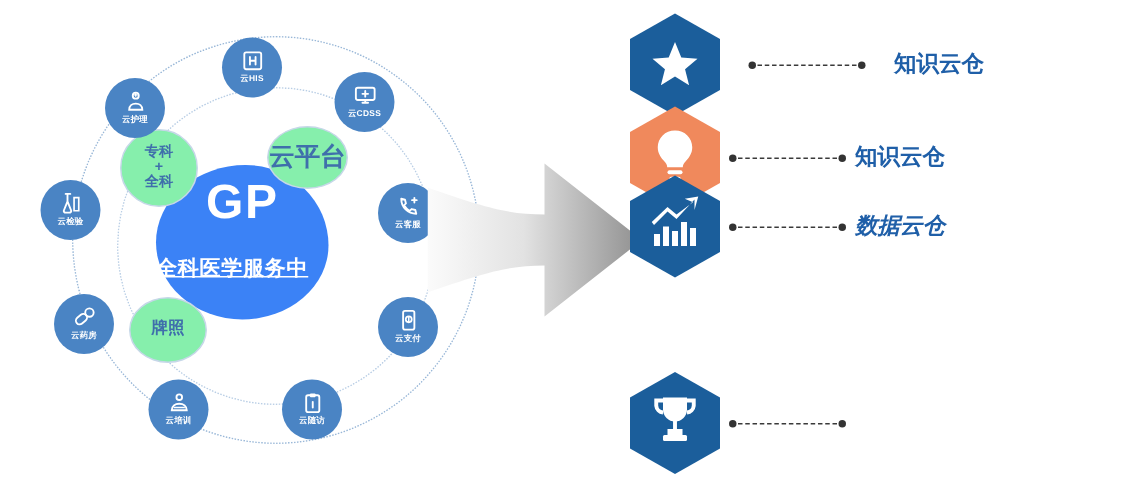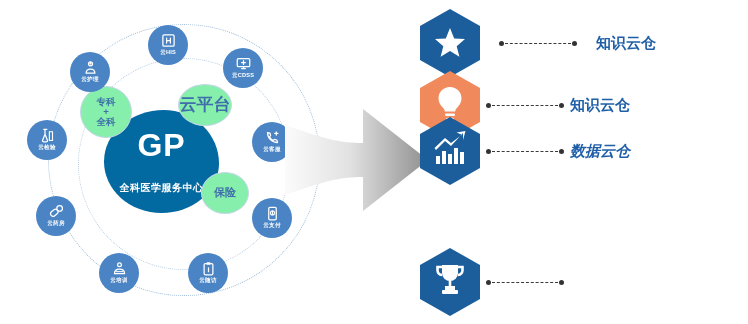--- a/index.html
+++ b/index.html
@@ -18,27 +18,27 @@
     position:absolute;border-radius:50%;
     border:1.6px dotted #9ab8d8;
     box-sizing:border-box;
   }
   #ring-outer{left:48px;top:24px;width:272px;height:272px;}
   #ring-inner{left:78px;top:58px;width:212px;height:212px;border:1.4px dotted #b9cee5;}
 
   
   #gp-core{
     position:absolute;left:104px;top:110px;width:115px;height:103px;
-    background:#0369a1;
+    background:#3b82f6;
     border-radius:52% 48% 50% 50% / 50% 52% 48% 50%;
     display:flex;flex-direction:column;align-items:center;justify-content:center;
     color:#ffffff;
   }
   #gp-core .gp-main{font-size:32px;font-weight:bold;letter-spacing:1px;line-height:1;}
-  #gp-core .gp-sub{font-size:10px;font-weight:bold;margin-top:20px;letter-spacing:.5px;}
+  #gp-core .gp-sub{font-size:14px;font-weight:bold;margin-top:20px;letter-spacing:.5px;text-decoration:underline;}
 
   
   .bubble{
     position:absolute;border-radius:50%;
     background:#86efac;border:1.3px solid #c6d7e8;
     display:flex;align-items:center;justify-content:center;
     color:#3f6fab;font-weight:bold;text-align:center;line-height:1.08;
     box-sizing:border-box;
   }
 
@@ -91,22 +91,22 @@
     </div>
 
     <div class="bubble" style="left:80px;top:86px;width:52px;height:52px;font-size:9.5px;">
       <span style="white-space:pre-line;">专科
 +
 全科</span>
     </div>
     <div class="bubble" style="left:178px;top:84px;width:54px;height:42px;font-size:17px;">
       <span>云平台</span>
     </div>
-    <div class="bubble" style="left:201px;top:172px;width:48px;height:42px;font-size:11px;">
-      <span>保险</span>
+    <div class="bubble" style="left:86px;top:198px;width:52px;height:44px;font-size:11px;">
+      <span>牌照</span>
     </div>
 
     <div class="node" style="left:148px;top:25px;">
       <span class="nd-ic">
         <svg viewBox="0 0 24 24" width="15" height="15">
           <rect x="3" y="3" width="18" height="18" rx="2" fill="none" stroke="#fff" stroke-width="2"></rect>
           <path d="M9 8v8M15 8v8M9 12h6" stroke="#fff" stroke-width="2" stroke-linecap="round"></path>
         </svg>
       </span>
       <span class="nd-lb">云HIS</span>

